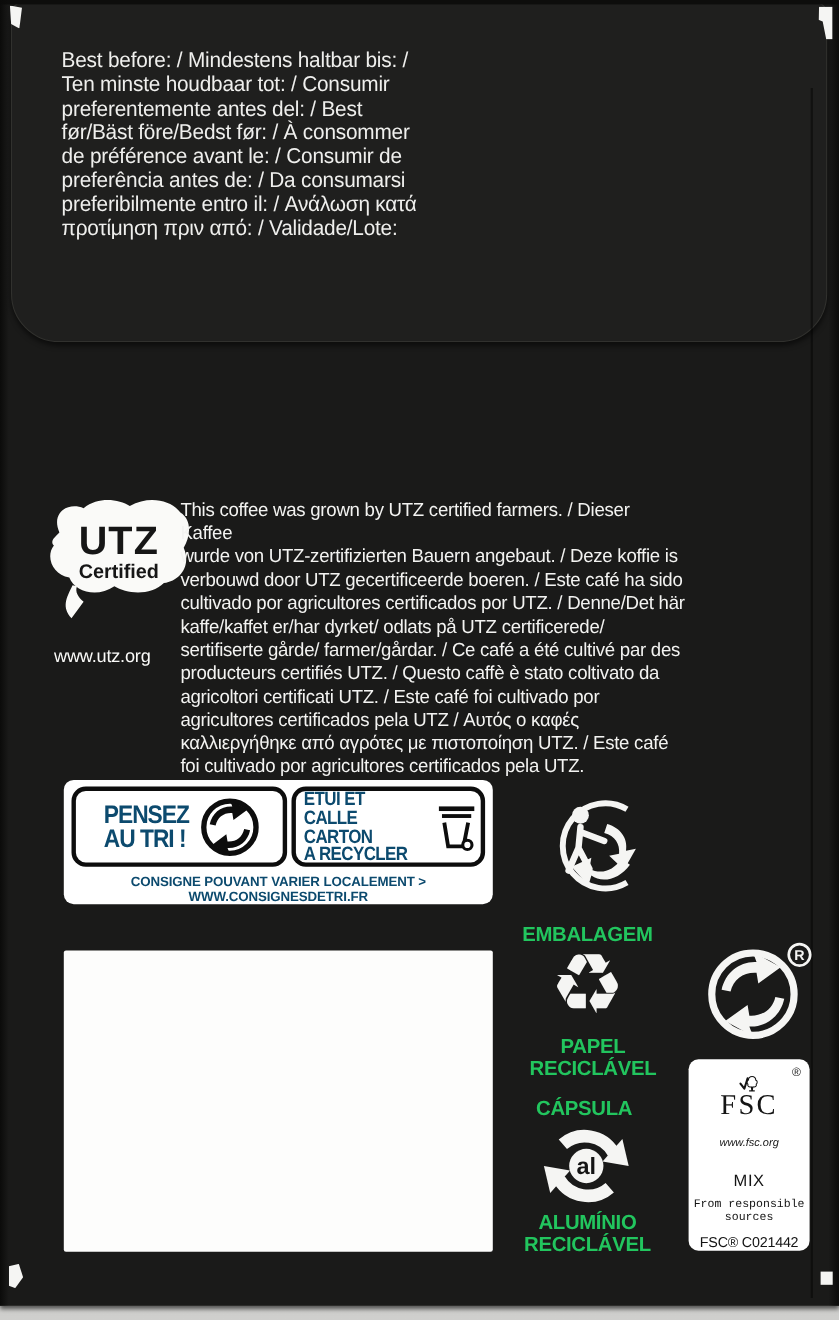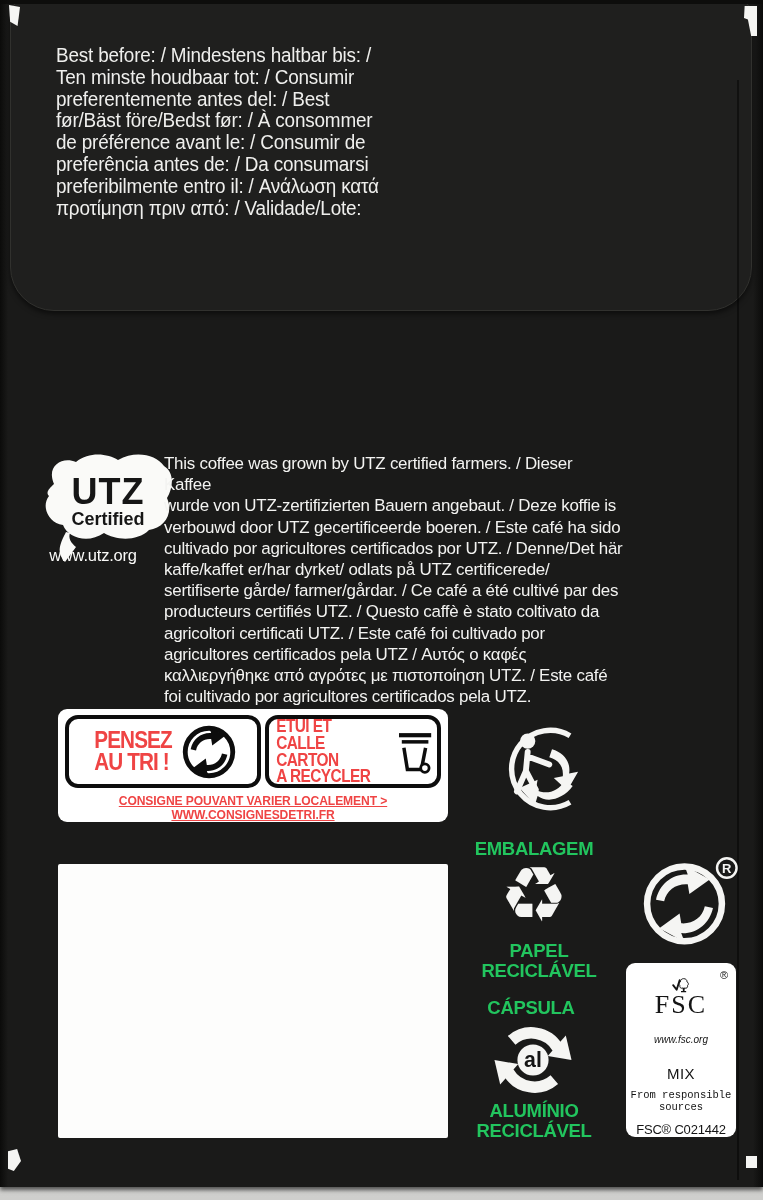--- a/index.html
+++ b/index.html
@@ -29,39 +29,39 @@
             clip-path:polygon(0 10%,70% 0,100% 55%,45% 100%,0 90%);}
   .notch-br{left:746px;top:1156px;width:11px;height:12px;}
 
   .pre{white-space:pre-line;}
 
   .best-before{position:absolute;left:56px;top:45px;width:400px;
                color:#efefed;font-size:19.5px;line-height:21.8px;
                letter-spacing:-.2px;font-weight:500;
                transform:scaleX(.97);transform-origin:left top;}
 
-  .utz-site{position:absolute;left:30px;top:546px;width:126px;text-align:center;
+  .utz-site{position:absolute;left:30px;top:588px;width:126px;text-align:center;
             color:#fafaf8;font-size:16.5px;letter-spacing:-.2px;}
   .utz-statement{position:absolute;left:164px;top:453px;width:466px;
                  color:#f3f3f1;font-size:17.2px;line-height:21.2px;
                  letter-spacing:-.25px;transform:scaleX(.985);transform-origin:left top;}
 
   .sort-label{position:absolute;left:58px;top:709px;width:390px;height:113px;
-              background:#fff;border-radius:9px;padding:6px 7px 0 7px;color:#ef4444;}
+              background:#fff;border-radius:9px;padding:6px 7px 0 7px;color:#0c4a6e;}
   .sort-row{display:flex;gap:4px;height:73px;}
   .sort-box{border:4px solid #0d0d0d;border-radius:13px;background:#fff;
             display:flex;align-items:center;justify-content:center;}
   .sort-box-left{flex:0 0 196px;gap:5px;}
   .sort-box-right{flex:1;gap:4px;}
   .pensez-text{font-weight:800;font-size:23px;line-height:.93;
                letter-spacing:-1px;transform:scaleX(.9);}
   .etui-text{font-weight:800;font-size:17.5px;line-height:.95;
              letter-spacing:-.6px;transform:scaleX(.88);}
   .sort-caption{font-weight:800;font-size:12.1px;text-align:center;margin-top:6px;
-                letter-spacing:-.1px;transform:scaleX(1.0);text-decoration:underline;}
+                letter-spacing:-.1px;transform:scaleX(1.0);}
 
   .triman{position:absolute;left:497px;top:724px;}
   .label-w{position:absolute;text-align:center;color:#22c55e;font-weight:700;
            font-size:18.5px;letter-spacing:-.3px;line-height:19.5px;}
   .embalagem{left:460px;top:839px;width:148px;}
   .paper-label{left:460px;top:941px;width:158px;}
   .capsula{left:455px;top:998px;width:152px;}
   .alu-label{left:458px;top:1101px;width:152px;}
 
   .white-box{position:absolute;left:58px;top:864px;width:390px;height:274px;

